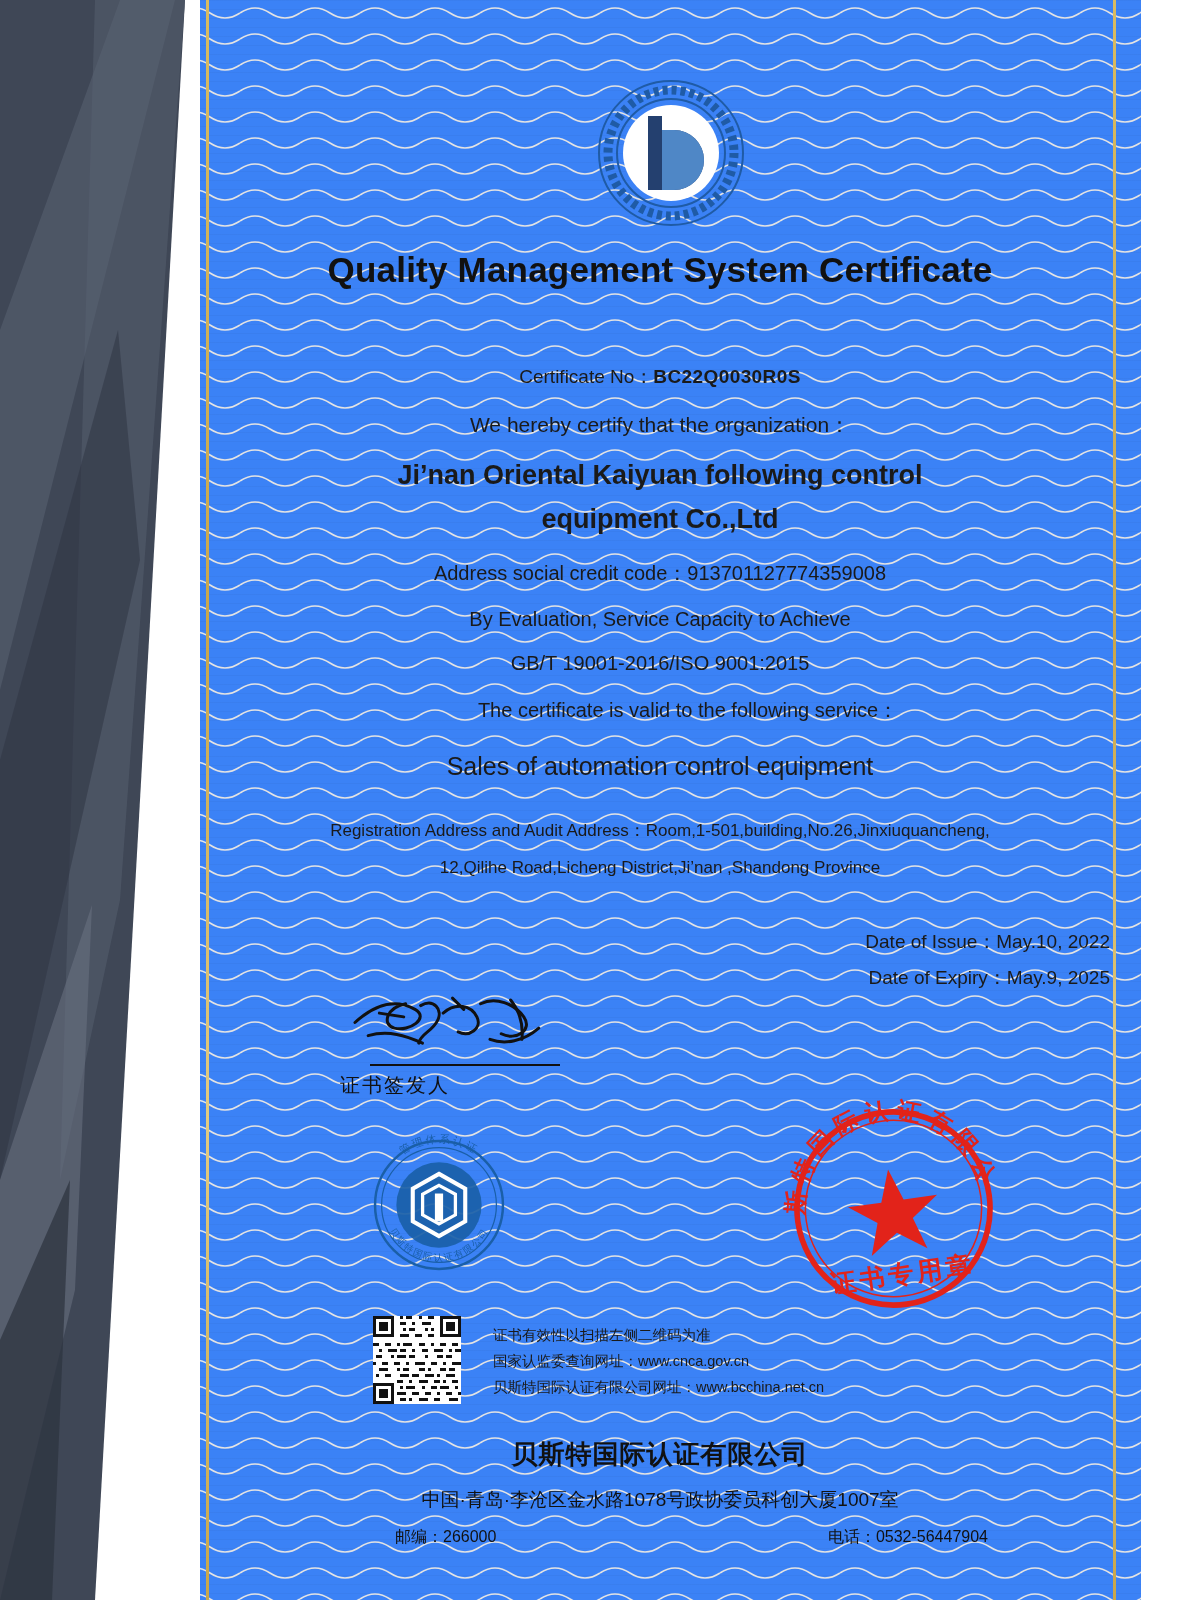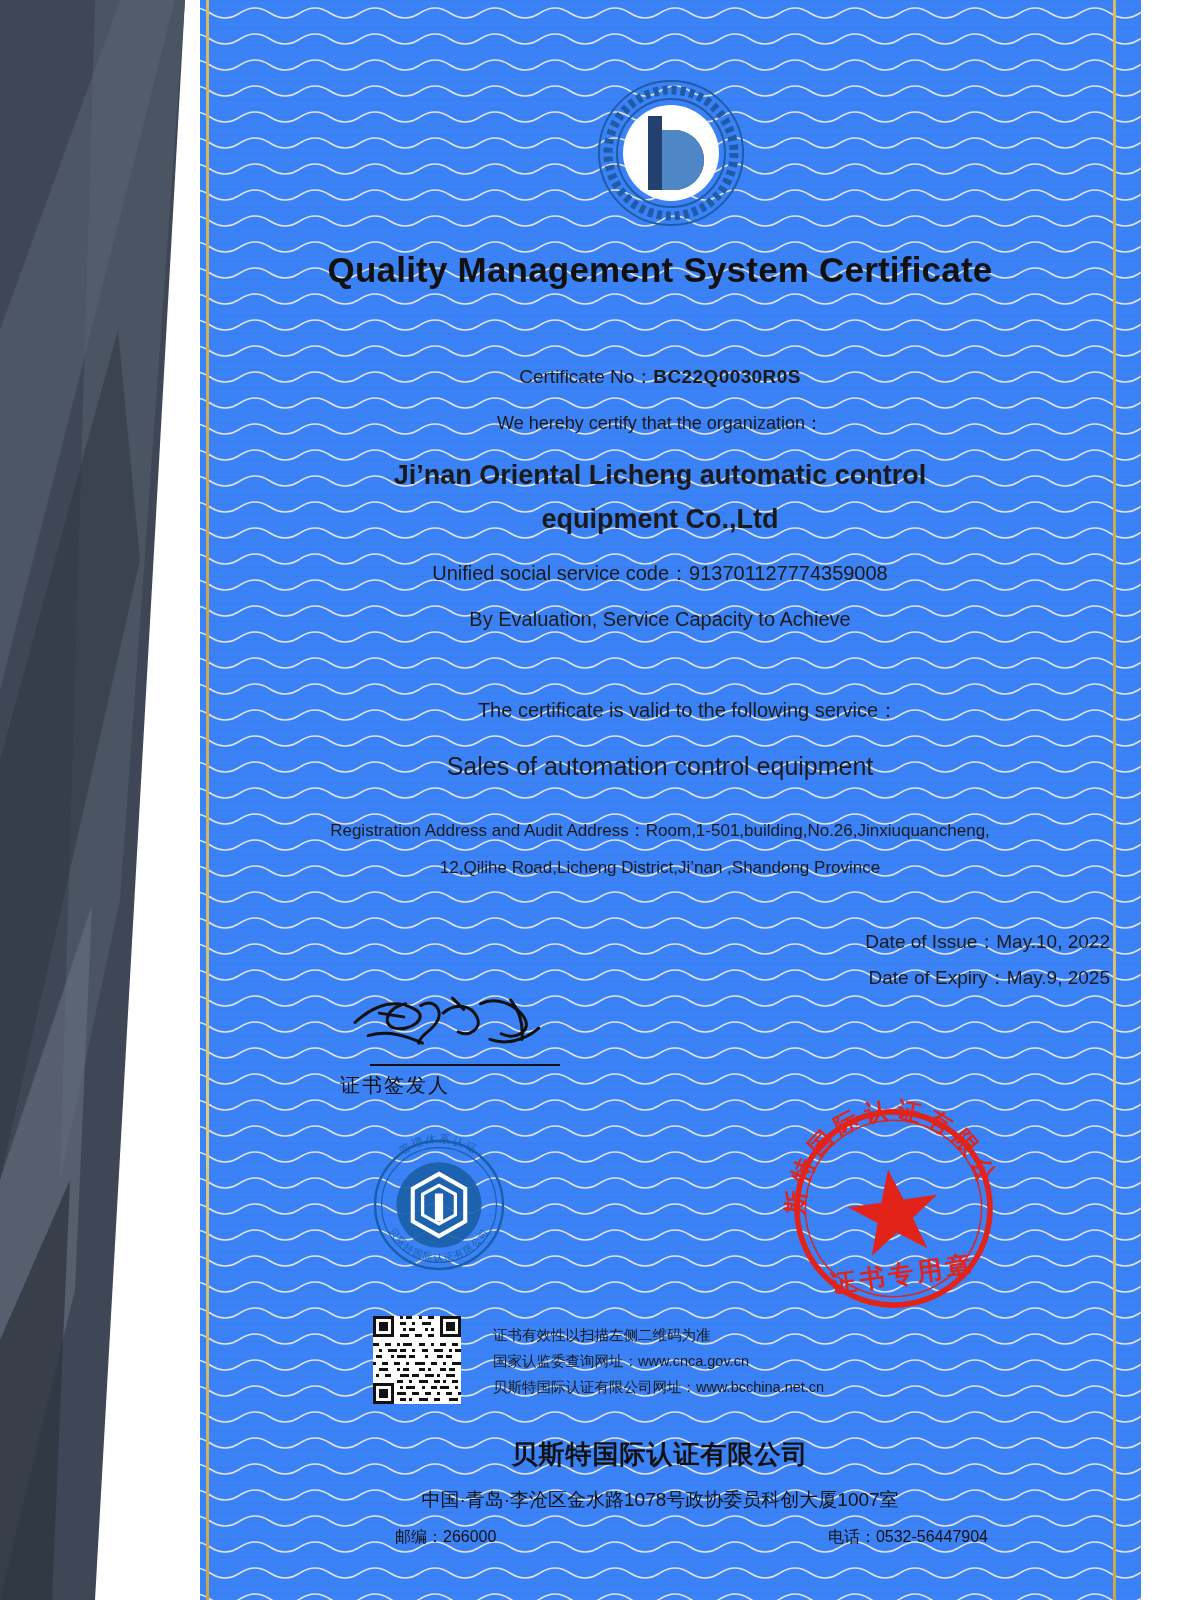--- a/index.html
+++ b/index.html
@@ -90,21 +90,21 @@
 
   
   .line {
     position: absolute;
     width: 900px;
     text-align: center;
     color: #1a1a1a;
   }
   .cert-no     { top: 364px; font-size: 19px; }
   .cert-no b   { font-weight: bold; letter-spacing: 0.4px; }
-  .hereby      { top: 411px; font-size: 18px; }
+  .hereby      { top: 411px; font-size: 21px; }
   .org         { top: 453px; font-size: 27px; font-weight: bold; line-height: 44px; }
   .uscc        { top: 560px; font-size: 20px; }
   .byeval      { top: 608px; font-size: 20px; }
   .standard    { top: 652px; font-size: 20px; }
   .validto     { top: 697px; font-size: 20px; padding-left: 28px; }
   .scope       { top: 752px; font-size: 25px; font-weight: normal; }
 
   .addr {
     position: absolute;
     left: 0;
@@ -262,26 +262,27 @@
 
     <div class="title">Quality Management System Certificate</div>
 
     <div class="line cert-no">
       <span>Certificate No：</span><b>BC22Q0030R0S</b>
     </div>
 
     <div class="line hereby">We hereby certify that the organization：</div>
 
     <div class="line org">
-      <div>Ji’nan Oriental Licheng automatic control</div>
+      <div>Ji’nan Oriental Kaiyuan following control</div>
       <div>equipment Co.,Ltd</div>
     </div>
 
-    <div class="line uscc">Unified social service code：913701127774359008</div>
+    <div class="line uscc">Address social credit code：913701127774359008</div>
     <div class="line byeval">By Evaluation, Service Capacity to Achieve</div>
+    <div class="line standard">GB/T 19001-2016/ISO 9001:2015</div>
     <div class="line validto">The certificate is valid to the following service：</div>
     <div class="line scope">Sales of automation control equipment</div>
 
     <div class="addr">
       <div>Registration Address and Audit Address：Room,1-501,building,No.26,Jinxiuquancheng,</div>
       <div>12,Qilihe Road,Licheng District,Ji’nan ,Shandong Province</div>
     </div>
 
     <div class="dates">
       <div>Date of Issue：May.10, 2022</div>

